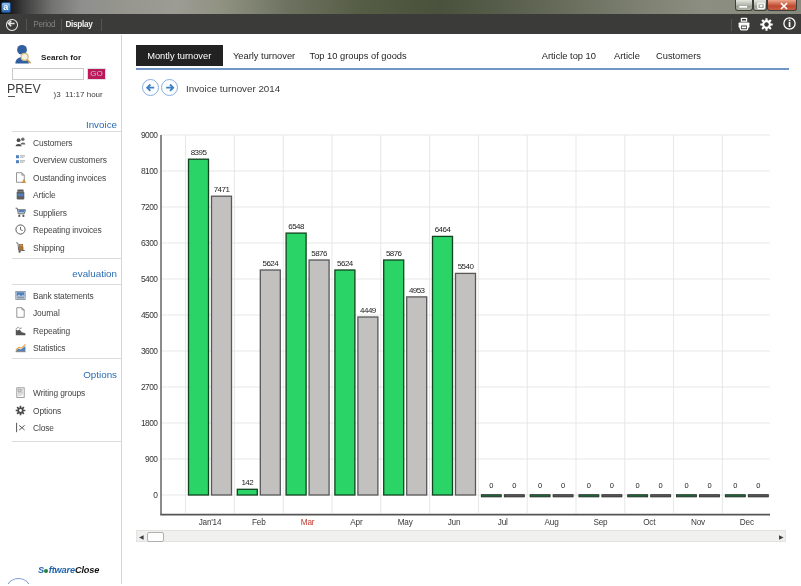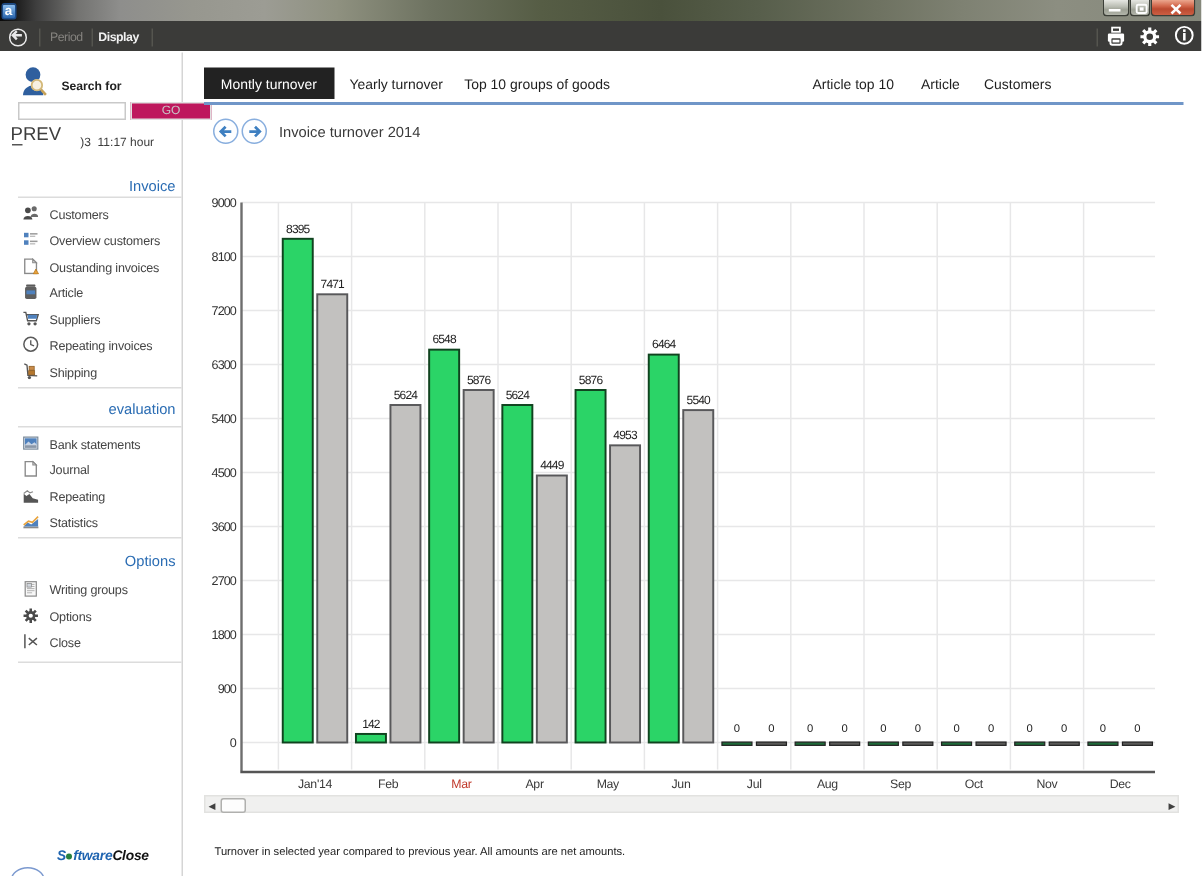--- a/index.html
+++ b/index.html
@@ -91,21 +91,21 @@
   <div id="sidebar" class="abs"></div>
   <svg class="abs" style="left:14px;top:43.5px" width="18" height="20" viewBox="0 0 18 20">
     <circle cx="8" cy="5.8" r="4.9" fill="#2f5f9e"></circle>
     <path d="M1.3 19.5 C1.6 10.8 14.6 10.8 14.9 19.5 Z" fill="#2f5f9e"></path>
     <circle cx="10.6" cy="12.8" r="3.9" fill="#f7f1e2"></circle>
     <circle cx="10.6" cy="12.8" r="3.5" fill="none" stroke="#d3b878" stroke-width="1.2"></circle>
     <line x1="13.4" y1="15.7" x2="16.6" y2="19.2" stroke="#c7a258" stroke-width="1.7"></line>
   </svg>
   <div class="abs" style="left:41px;top:52.5px;font-size:8.1px;font-weight:bold;color:#222">Search for</div>
   <div class="abs" style="left:12px;top:67.5px;width:72px;height:12px;border:1px solid #c9c9c9;box-sizing:border-box;background:#fff"></div>
-  <div class="abs" style="left:87px;top:67.5px;width:54px;height:12px;border:1px solid #e0e0e0;box-sizing:border-box;background:#be185d;color:#c8c8c8;font-size:8px;text-align:center;line-height:10px">GO</div>
+  <div class="abs" style="left:87px;top:67.5px;width:19px;height:12px;border:1px solid #e0e0e0;box-sizing:border-box;background:#be185d;color:#c8c8c8;font-size:8px;text-align:center;line-height:10px">GO</div>
   <div class="abs" style="left:7px;top:81.5px;font-size:12.4px;color:#3d3d3d">PREV</div>
   <div class="abs" style="left:8px;top:96px;width:7px;height:1.4px;background:#555"></div>
   <div class="abs" style="left:53.5px;top:89.5px;font-size:8px;color:#3d3d3d">)3&nbsp;&nbsp;11:17 hour</div>
 
   <div class="abs shead" style="left:10px;top:118.5px">Invoice</div>
   <div class="abs ssep" style="top:131px"></div>
   <div class="abs shead" style="left:10px;top:267.5px">evaluation</div>
   <div class="abs ssep" style="top:284px"></div>
   <div class="abs shead" style="left:10px;top:369px">Options</div>
   <div class="abs ssep" style="top:358px"></div>
@@ -327,13 +327,12 @@
 <text x="605.3" y="378" text-anchor="middle" font-size="7.5" fill="#222">0</text>
 <text x="628.3" y="378" text-anchor="middle" font-size="7.5" fill="#222">0</text>
 <text x="616.8" y="415.3" text-anchor="middle" font-size="8.2" letter-spacing="-0.2" fill="#3a3a3a">Dec</text>
 </svg>
 
   <div id="hscroll" class="abs">
       <div id="hthumb" class="abs"></div>
     </div>
   <div class="abs sarr" style="left:139px;top:532.5px">◀</div>
   <div class="abs sarr" style="left:779px;top:532.5px">▶</div>
-  <div id="footer" class="abs">Turnover in selected year compared to previous year. All amounts are net amounts.</div>
 </div>
 </body></html>

